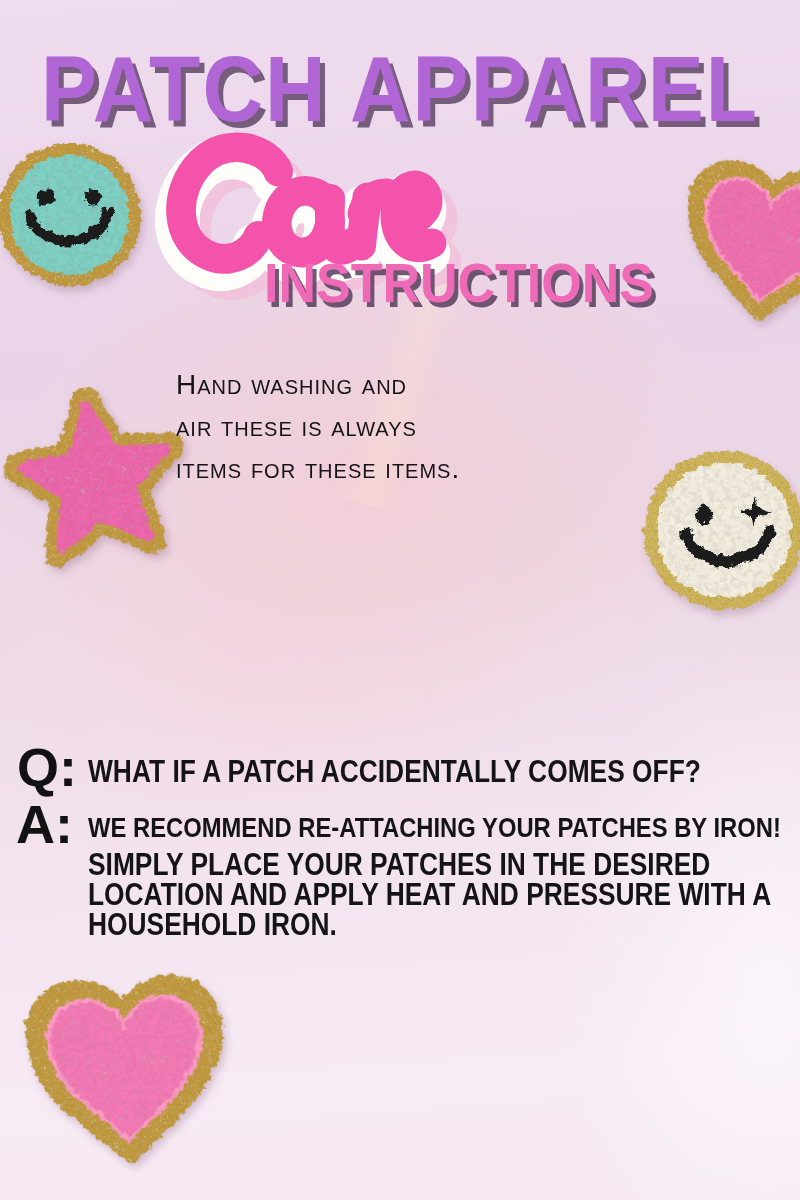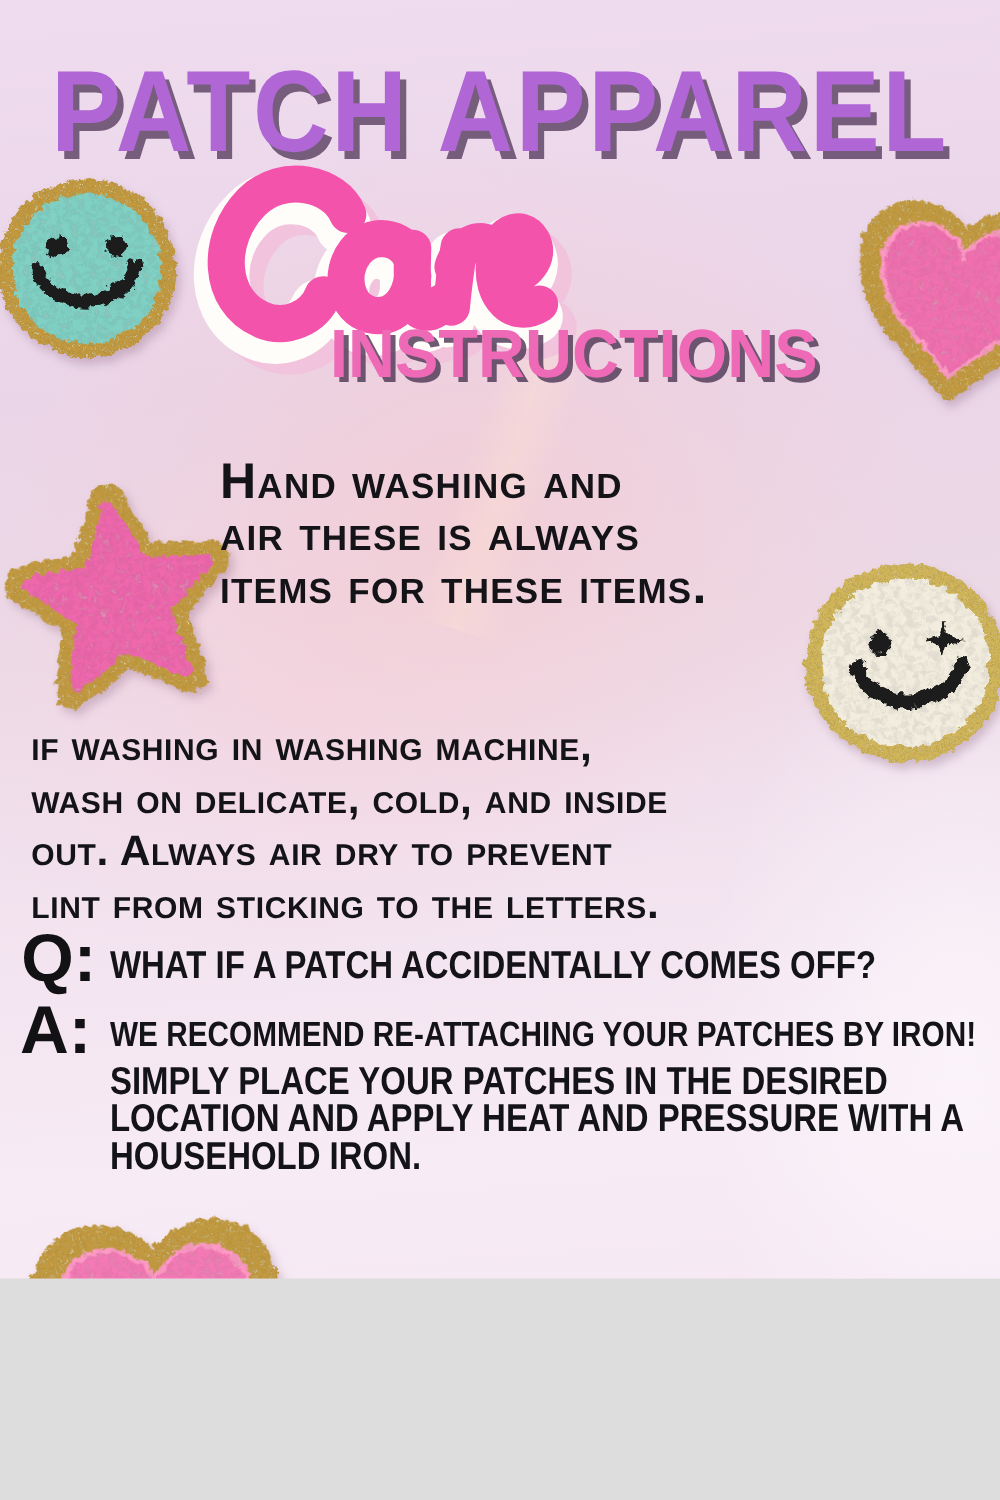--- a/index.html
+++ b/index.html
@@ -1,17 +1,17 @@
 <!DOCTYPE html>
 <html><head>
 <meta charset="utf-8">
 <style>
   html,body{margin:0;padding:0;background:#ddd;}
   .poster{
-    position:relative;width:800px;height:1023px;overflow:hidden;
+    position:relative;width:800px;height:1200px;overflow:hidden;
     background:
       radial-gradient(ellipse 520px 420px at 47% 40%, rgba(246,199,203,0.55), rgba(246,199,203,0) 70%),
       radial-gradient(ellipse 420px 300px at 30% 55%, rgba(248,210,220,0.40), rgba(248,210,220,0) 72%),
       radial-gradient(ellipse 300px 500px at 96% 82%, rgba(255,252,255,0.55), rgba(255,252,255,0) 70%),
       linear-gradient(176deg,#efdcee 0%,#ead5e8 30%,#ecd9e6 48%,#f2e3ef 68%,#f7ebf5 88%,#f6e9f4 100%);
     font-family:"Liberation Sans",sans-serif;color:#141418;
   }
   .streak{position:absolute;left:370px;top:250px;width:70px;height:260px;
     background:linear-gradient(90deg,rgba(255,240,230,0) 0%,rgba(255,228,210,0.35) 50%,rgba(255,240,230,0) 100%);
     transform:rotate(18deg);pointer-events:none;}
@@ -25,21 +25,21 @@
   .care-svg path{fill:none;stroke-linecap:round;stroke-linejoin:round;}
   .care-shadow path{stroke:#f1c3dd;stroke-width:36;}
   .care-outline path{stroke:#fffdfa;stroke-width:36;}
   .care-main path{stroke:#f453ab;stroke-width:24;}
   .subtitle{
     position:absolute;left:264px;top:252px;white-space:nowrap;
     font-size:52px;font-weight:bold;color:#ee69b6;
     transform:scaleY(1.05);transform-origin:left top;
     text-shadow:4px 4px 0 rgba(85,62,90,0.85);
   }
-  .highlight{position:absolute;left:176px;top:364px;font-size:40px;font-weight:bold;
+  .highlight{position:absolute;left:176px;top:364px;font-size:28px;font-weight:normal;
     font-variant:small-caps;letter-spacing:1px;line-height:42px;white-space:nowrap;}
   .note{position:absolute;left:25px;top:576px;font-size:34px;font-weight:bold;
     font-variant:small-caps;letter-spacing:0.5px;line-height:42px;white-space:nowrap;}
   .qa-label{position:absolute;font-size:54px;font-weight:bold;color:#121214;}
   .q-label{left:17px;top:736px;}
   .a-label{left:16px;top:793px;}
   .q-text{position:absolute;left:88px;top:754px;font-size:31px;font-weight:bold;white-space:nowrap;
     transform:scaleX(0.85);transform-origin:left top;}
   .a-text{position:absolute;left:88px;top:812px;font-size:28px;font-weight:bold;white-space:nowrap;
     transform:scaleX(0.85);transform-origin:left top;}
@@ -159,26 +159,20 @@
       <use href="#heart" transform="translate(100,95) scale(0.85) translate(-100,-95)" fill="#f47ab6" stroke="#ff9ac6" stroke-width="5" filter="url(#chenille)"></use>
     </g>
   </svg>
 
   <div class="highlight">
     <div>Hand washing and</div>
     <div>air these is always</div>
     <div>items for these items.</div>
   </div>
 
-  <div class="note">
-    <div>if washing in washing machine,</div>
-    <div>wash on delicate, cold, and inside</div>
-    <div>out. Always air dry to prevent</div>
-    <div>lint from sticking to the letters.</div>
-  </div>
 
   <div class="qa-label q-label">Q:</div>
   <div class="q-text">WHAT IF A PATCH ACCIDENTALLY COMES OFF?</div>
   <div class="qa-label a-label">A:</div>
   <div class="a-text">WE RECOMMEND RE-ATTACHING YOUR PATCHES BY IRON!</div>
   <div class="a-detail">
     <div>SIMPLY PLACE YOUR PATCHES IN THE DESIRED</div>
     <div>LOCATION AND APPLY HEAT AND PRESSURE WITH A</div>
     <div>HOUSEHOLD IRON.</div>
   </div>

